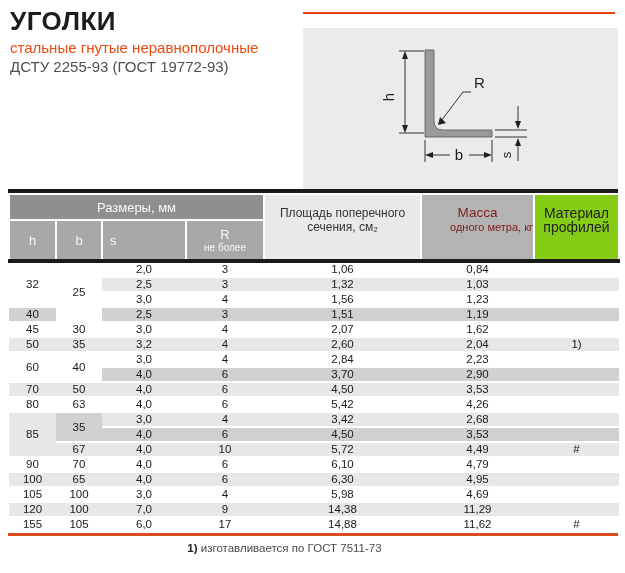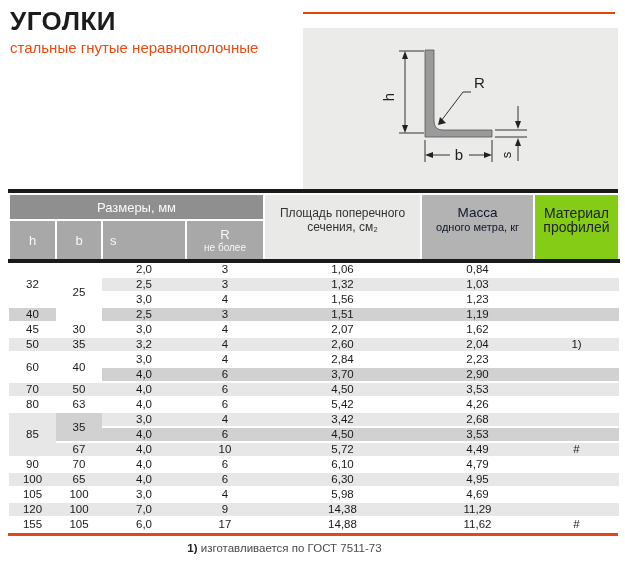--- a/index.html
+++ b/index.html
@@ -24,42 +24,43 @@
   table { width: 610px; border-collapse: collapse; table-layout: fixed; }
   th { font-weight: normal; }
   thead th { border: 2px solid #ffffff; }
   .gh { background: #8f8f8f; color: #fafafa; font-size: 13px; height: 26px; text-align: center; }
   .sub { background: #a8a8a8; color: #f7f7f7; font-size: 13px; height: 41px; text-align: center; vertical-align: middle; }
   .sub.s-col { text-align: left; padding-left: 7px; }
   .r-main { font-size: 13px; line-height: 14px; }
   .r-sub { font-size: 10px; line-height: 11px; }
   .big-h { vertical-align: top; padding-top: 11px; text-align: center; line-height: 14px; }
   .area-h { background: #e9e9e8; color: #333; font-size: 12px; }
-  .mass-h { background: #b3b3b3; color: #0f172a; }
+  .mass-h { background: #b3b3b3; color: #7f1d1d; }
   .mass-h .l1 { font-size: 13.5px; }
-  .mass-h .l2 { font-size: 11px; }
+  .mass-h .l2 { font-size: 11px; text-align: right; }
   .mat-h { background: #84cc16; color: #222; font-size: 14px; }
   tbody td { height: 13.5px; font-size: 11.5px; color: #1a1a1a; text-align: center;
     line-height: 13px; border-bottom: 2px solid #ffffff; vertical-align: middle; }
   tbody tr.first-row td { border-top: 4px solid #1a1a1a; }
   .bg-white { background: #ffffff; }
   .bg-light { background: #e7e7e7; }
   .bg-dark  { background: #d1d1d1; }
 
   
   .footnote { width: 569px; text-align: center; margin-top: 6px; font-size: 11.5px; color: #4a4a4a; }
   .fn-marker { font-weight: bold; color: #222; }
 </style>
 </head>
 <body>
 
 <div class="top">
   <div class="titles">
     <div class="page-title">УГОЛКИ</div>
     <div class="subtitle">стальные гнутые неравнополочные</div>
+    <div class="standard">ДСТУ 2255-93 (ГОСТ 19772-93)</div>
   </div>
   <div class="accent-line"></div>
   <div class="diagram-box">
     <svg width="315" height="161" viewBox="0 0 315 161">
 
       <path d="M122,22 L131,22 L131,93 Q131,102 140,102 L189,102 L189,109 L122,109 Z" fill="#9a9a9a" stroke="#555" stroke-width="0.8"></path>
       <g stroke="#333" stroke-width="1" fill="none">
 
         <path d="M96,23 H121"></path>
           <path d="M96,105 H121"></path>

